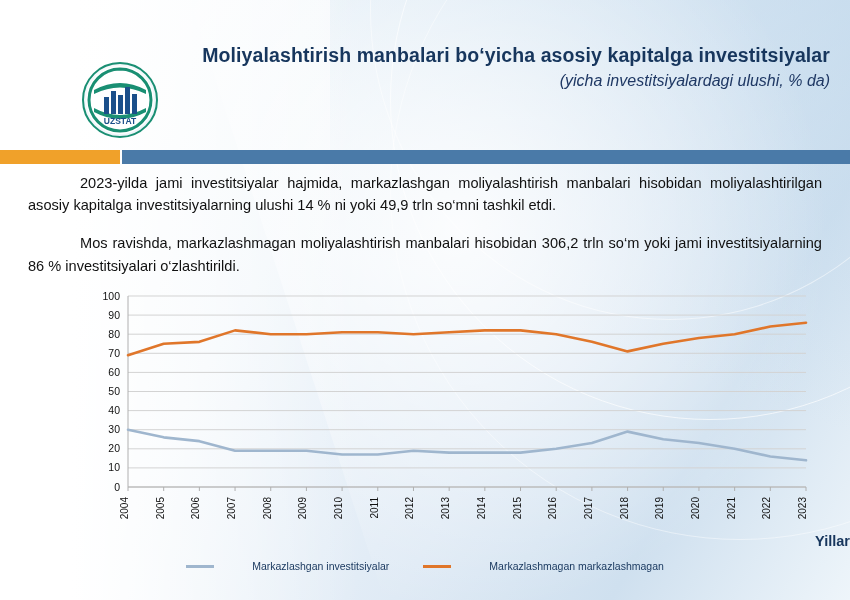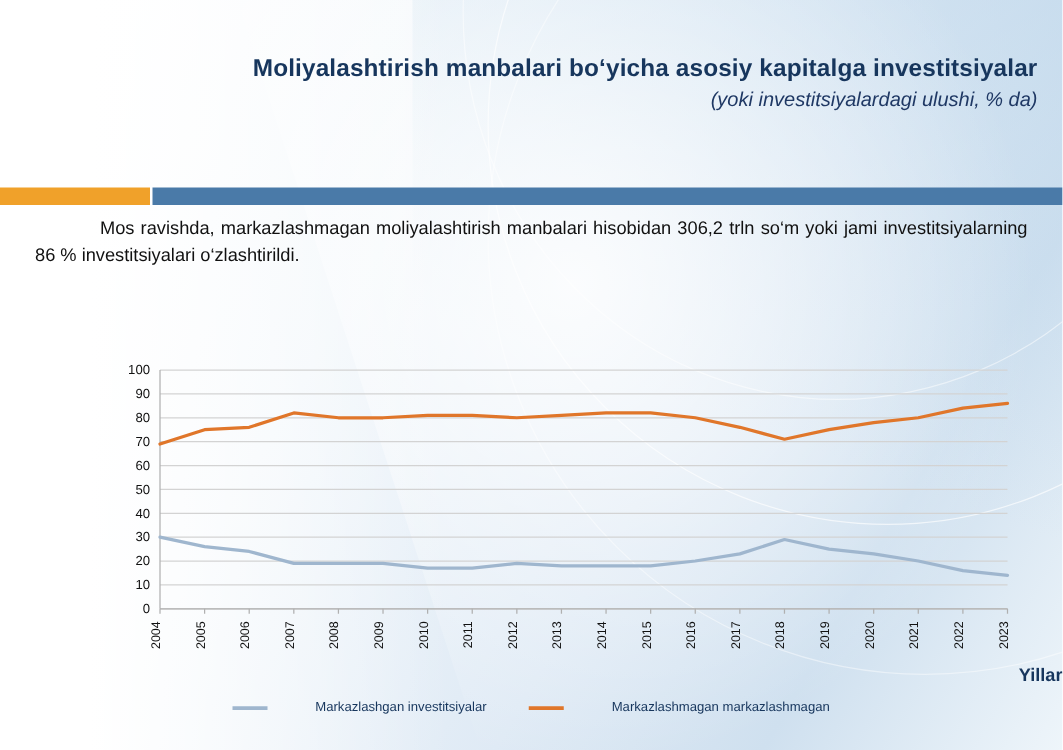--- a/index.html
+++ b/index.html
@@ -117,31 +117,46 @@
 <div class="bg-wrap">
   <div class="bg-swoosh2"></div>
   <div class="bg-line bl1"></div>
   <div class="bg-line bl2"></div>
   <div class="bg-line bl3"></div>
   <div class="bg-swoosh"></div>
   <div class="bg-left-fade"></div>
 </div>
 
 <div class="header">
+  <div class="logo">
+    <svg width="72" height="72" viewBox="0 0 72 72">
+      <circle cx="36" cy="36" r="34" fill="#ffffff"></circle>
+      <path d="M36 5 a31 31 0 0 1 0 62 a31 31 0 0 1 0 -62" fill="none" stroke="#1a8f73" stroke-width="3"></path>
+      <path d="M10 26 Q36 12 62 26 L62 30 Q36 17 10 30 Z" fill="#1a8f73"></path>
+      <path d="M10 44 Q36 58 62 44 L62 48 Q36 62 10 48 Z" fill="#1a8f73"></path>
+      <rect x="20" y="33" width="5" height="17" fill="#1b4f8a"></rect>
+      <rect x="27" y="27" width="5" height="23" fill="#1b4f8a"></rect>
+      <rect x="34" y="31" width="5" height="19" fill="#1b4f8a"></rect>
+      <rect x="41" y="23" width="5" height="27" fill="#1b4f8a"></rect>
+      <rect x="48" y="30" width="5" height="20" fill="#1b4f8a"></rect>
+      <text x="36" y="60" text-anchor="middle" font-family="Liberation Sans, sans-serif" font-size="8.5" font-weight="bold" fill="#1a4f8a">UZSTAT</text>
+    </svg>
+  </div>
 
   <div class="title-block">
     <div class="title-main">Moliyalashtirish manbalari bo‘yicha asosiy kapitalga investitsiyalar</div>
-    <div class="title-sub">(yoki investitsiyalardagi ulushi, % da)</div>
+    <div class="title-sub">(yicha investitsiyalardagi ulushi, % da)</div>
   </div>
 
   <div class="bar-orange"></div>
   <div class="bar-blue"></div>
 </div>
 
 <div class="body-text">
+  <p>2023-yilda jami investitsiyalar hajmida, markazlashgan moliyalashtirish manbalari hisobidan moliyalashtirilgan asosiy kapitalga investitsiyalarning ulushi 14 % ni yoki 49,9 trln so‘mni tashkil etdi.</p>
   <p>Mos ravishda, markazlashmagan moliyalashtirish manbalari hisobidan 306,2 trln so‘m yoki jami investitsiyalarning 86 % investitsiyalari o‘zlashtirildi.</p>
 </div>
 
 <div class="chart-area">
   <svg class="chart-svg" id="chart-svg" width="850" height="318">
       <line x1="128" y1="205" x2="806" y2="205" stroke="#d3d3d3" stroke-width="1"></line>
       <text x="120" y="208.5" text-anchor="end" class="ylab">0</text>
       <line x1="128" y1="185.9" x2="806" y2="185.9" stroke="#d3d3d3" stroke-width="1"></line>
       <text x="120" y="189.4" text-anchor="end" class="ylab">10</text>
       <line x1="128" y1="166.8" x2="806" y2="166.8" stroke="#d3d3d3" stroke-width="1"></line>

